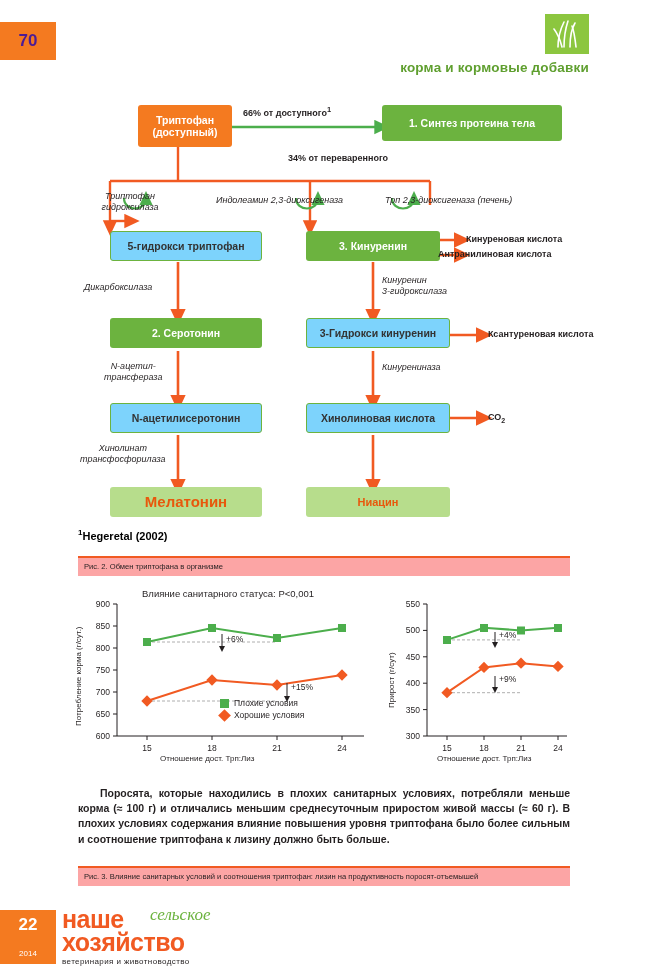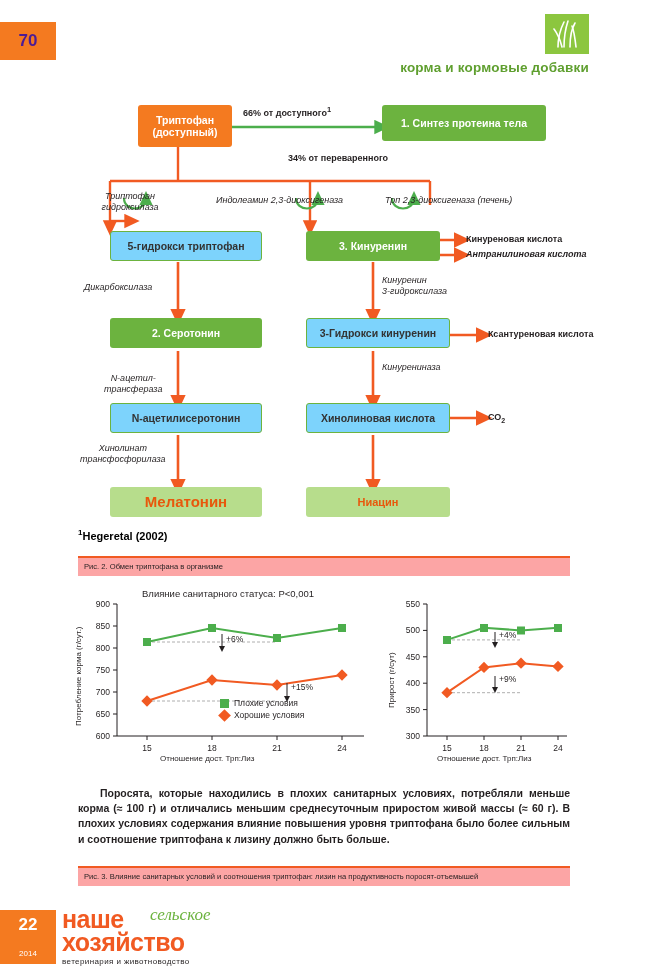--- a/index.html
+++ b/index.html
@@ -127,21 +127,21 @@
       <line x1="418" y1="160" x2="462" y2="160" stroke="#f15a22" stroke-width="2.6" marker-end="url(#ao)"></line>
       <line x1="448" y1="240" x2="484" y2="240" stroke="#f15a22" stroke-width="2.6" marker-end="url(#ao)"></line>
       <line x1="448" y1="323" x2="484" y2="323" stroke="#f15a22" stroke-width="2.6" marker-end="url(#ao)"></line>
     </svg>
 
     <div class="node n-orange" style="left:138px;top:10px;width:94px;height:42px;">
       <span style="white-space:pre-line;">Триптофан
 (доступный)</span>
     </div>
 
-    <div class="node n-green" style="left:382px;top:10px;width:164px;height:36px;">
+    <div class="node n-green" style="left:382px;top:10px;width:180px;height:36px;">
       <span>1. Синтез протеина тела</span>
     </div>
 
     <div class="node n-outline" style="left:110px;top:136px;width:152px;height:30px;">
       <span>5-гидрокси триптофан</span>
     </div>
 
     <div class="node n-green" style="left:306px;top:136px;width:134px;height:30px;">
       <span>3. Кинуренин</span>
     </div>
@@ -176,28 +176,28 @@
     <div class="lbl b" style="left:288px;top:58px;">34% от переваренного</div>
 
     <div class="lbl it" style="left:94px;top:96px;white-space:pre-line;text-align:center;width:72px;">Триптофан
 гидроксилаза</div>
     <div class="lbl it" style="left:216px;top:100px;">Индолеамин 2,3-диоксигеназа</div>
     <div class="lbl it" style="left:385px;top:100px;">Трп 2,3-диоксигеназа (печень)</div>
 
     <div class="lbl it" style="left:84px;top:187px;">Дикарбоксилаза</div>
     <div class="lbl it" style="left:382px;top:180px;white-space:pre-line;">Кинуренин
 3-гидроксилаза</div>
-    <div class="lbl it" style="left:104px;top:266px;white-space:pre-line;text-align:center;margin-top:12px;">N-ацетил-
+    <div class="lbl it" style="left:104px;top:266px;white-space:pre-line;text-align:center;">N-ацетил-
 трансфераза</div>
     <div class="lbl it" style="left:382px;top:267px;">Кинурениназа</div>
     <div class="lbl it" style="left:80px;top:348px;white-space:pre-line;text-align:center;">Хинолинат
 трансфосфорилаза</div>
 
     <div class="lbl b" style="left:466px;top:139px;">Кинуреновая кислота</div>
-    <div class="lbl b" style="left:466px;top:154px;font-style:italic;">Антранилиновая кислота</div>
+    <div class="lbl b" style="left:438px;top:154px;">Антранилиновая кислота</div>
     <div class="lbl b" style="left:488px;top:234px;">Ксантуреновая кислота</div>
     <div class="lbl b" style="left:488px;top:317px;">
       <span>СО</span><sub style="font-size:7px;">2</sub>
     </div>
   </div>
 
   <div class="footnote">
     <sup>1</sup><span>Hegeretal (2002)</span>
   </div>
 

